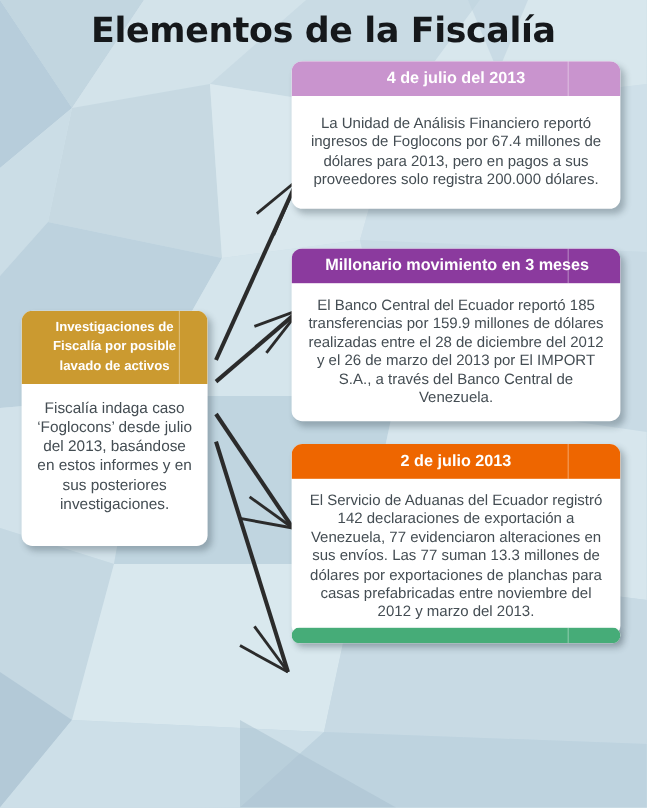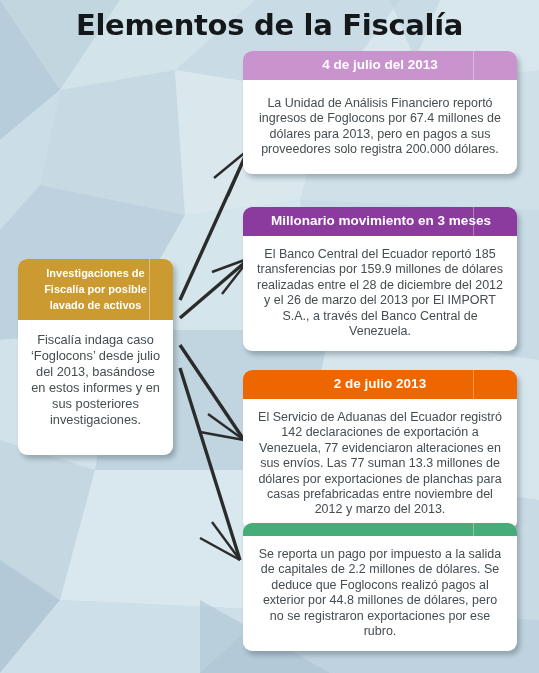--- a/index.html
+++ b/index.html
@@ -218,14 +218,13 @@
     <span class="head-divider"></span>
     <span>2 de julio 2013</span>
   </div>
   <div class="card-body">El Servicio de Aduanas del Ecuador registró 142 declaraciones de exportación a Venezuela, 77 evidenciaron alteraciones en sus envíos. Las 77 suman 13.3 millones de dólares por exportaciones de planchas para casas prefabricadas entre noviembre del 2012 y marzo del 2013.</div>
 </div>
 
 <div class="card right-card" id="card-4">
   <div class="card-head">
     <span class="head-divider"></span>
   </div>
-  <div class="card-body">Se reporta un pago por impuesto a la salida de capitales de 2.2 millones de dólares. Se deduce que Foglocons realizó pagos al exterior por 44.8 millones de dólares, pero no se registraron exportaciones por ese rubro.</div>
 </div>
 
 </body></html>

